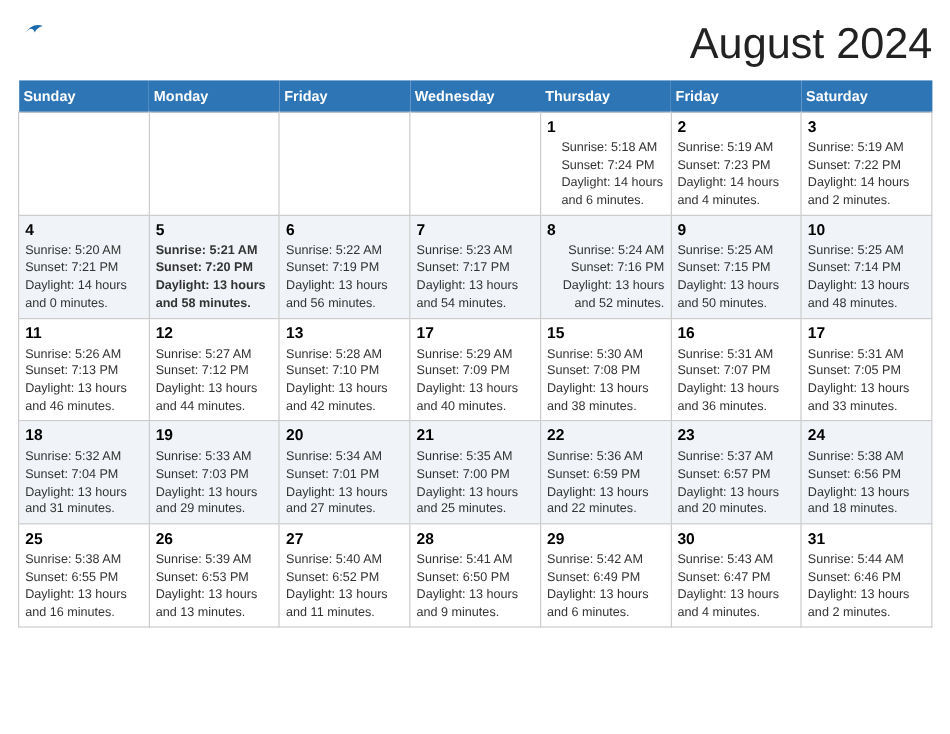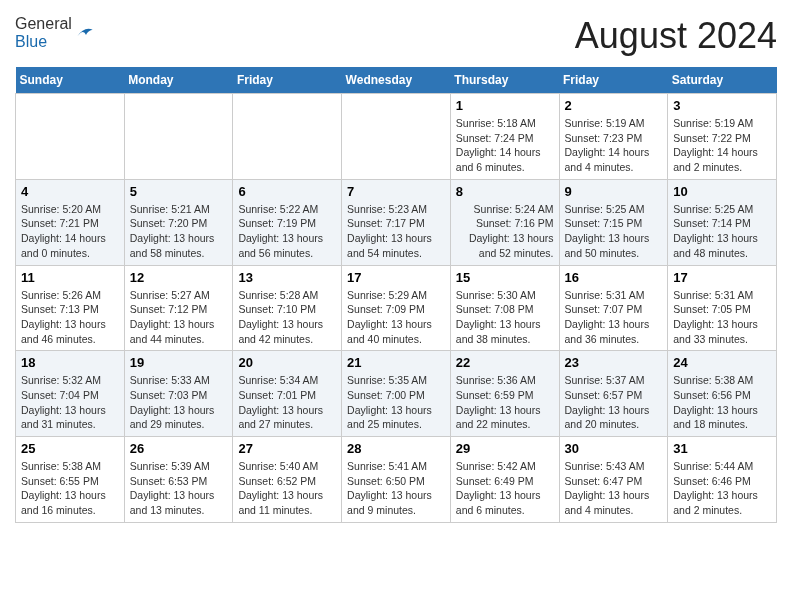--- a/index.html
+++ b/index.html
@@ -80,24 +80,20 @@
     }
     thead tr th {
       background-color: #2e75b6 !important;
     }
   </style>
 </head>
 <body>
 
 <div class="header">
   <div class="logo">
-    <div>
-      <span class="logo-general">General</span><br>
-      <span class="logo-blue">Blue</span>
-    </div>
     <svg class="logo-icon" viewBox="0 0 30 30">
       <path d="M5 20 Q15 5 28 10 Q20 12 18 18 Q14 8 5 20Z" fill="#1a6aad"></path>
     </svg>
   </div>
   <div class="title-section">
     <div class="month-year">August 2024</div>
   </div>
 </div>
 
 <table>
@@ -113,21 +109,21 @@
     </tr>
   </thead>
   <tbody id="calendar-body">
   <tr>
         <td class="empty-cell"></td>
         <td class="empty-cell"></td>
         <td class="empty-cell"></td>
         <td class="empty-cell"></td>
         <td>
           <div class="day-number">1</div>
-          <div class="day-info" style="white-space: pre-line;">Sunrise: 5:18 AM
+          <div class="day-info" style="white-space: pre-line; margin-left: 12px;">Sunrise: 5:18 AM
 Sunset: 7:24 PM
 Daylight: 14 hours
 and 6 minutes.</div>
         </td>
         <td>
           <div class="day-number">2</div>
           <div class="day-info" style="white-space: pre-line;">Sunrise: 5:19 AM
 Sunset: 7:23 PM
 Daylight: 14 hours
 and 4 minutes.</div>
@@ -143,21 +139,21 @@
       <tr>
         <td>
           <div class="day-number">4</div>
           <div class="day-info" style="white-space: pre-line;">Sunrise: 5:20 AM
 Sunset: 7:21 PM
 Daylight: 14 hours
 and 0 minutes.</div>
         </td>
         <td>
           <div class="day-number">5</div>
-          <div class="day-info" style="white-space: pre-line;">Sunrise: 5:21 AM
+          <div class="day-info" style="white-space: pre-line; font-weight: bold;">Sunrise: 5:21 AM
 Sunset: 7:20 PM
 Daylight: 13 hours
 and 58 minutes.</div>
         </td>
         <td>
           <div class="day-number">6</div>
           <div class="day-info" style="white-space: pre-line;">Sunrise: 5:22 AM
 Sunset: 7:19 PM
 Daylight: 13 hours
 and 56 minutes.</div>

